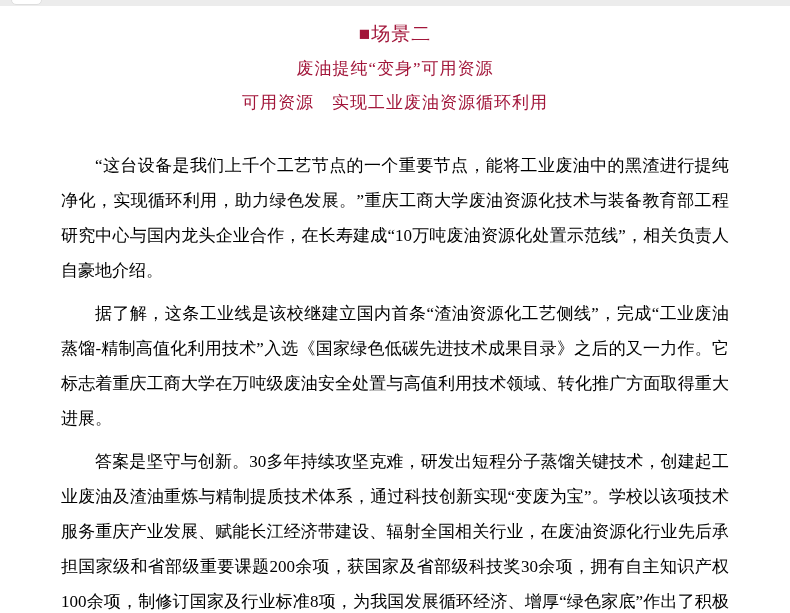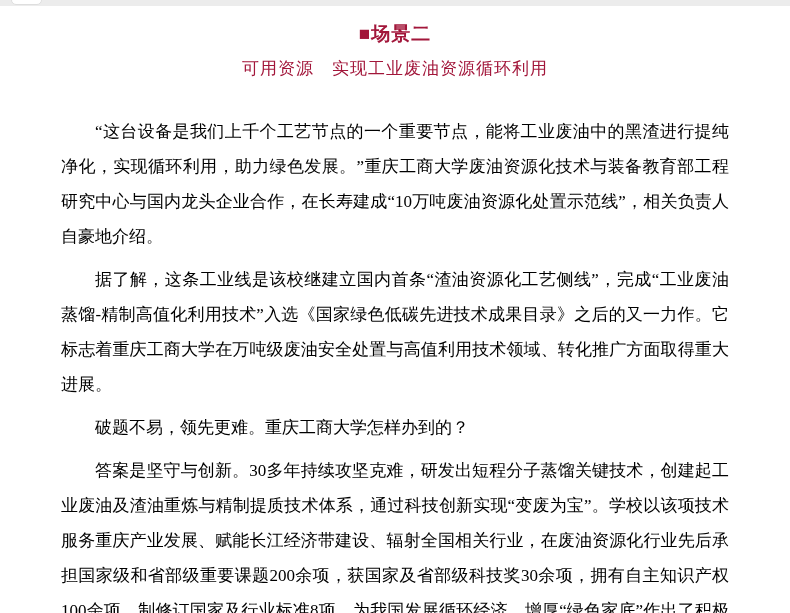--- a/index.html
+++ b/index.html
@@ -39,21 +39,21 @@
   .article {
     width: 668px;
     margin: 0 auto;
     padding-top: 8px;
   }
   .section-heading {
     margin: 8px 0 0 0;
     text-align: center;
     color: var(--accent-red);
     font-size: 19px;
-    font-weight: bold;
+    font-weight: normal;
     line-height: 24px;
     letter-spacing: 1px;
   }
   .subtitle {
     margin: 11px 0 0 0;
     text-align: center;
     color: var(--accent-red);
     font-size: 17px;
     font-weight: normal;
     line-height: 23px;
@@ -74,21 +74,21 @@
 </style>
 </head>
 <body>
 
 <div class="topbar">
   <div class="topbar-pill"></div>
 </div>
 
 <div class="article">
   <h1 class="section-heading">■场景二</h1>
+  <h2 class="subtitle">废油提纯“变身”可用资源</h2>
   <h2 class="subtitle">可用资源　实现工业废油资源循环利用</h2>
 
   <div class="body-copy">
     <p>“这台设备是我们上千个工艺节点的一个重要节点，能将工业废油中的黑渣进行提纯净化，实现循环利用，助力绿色发展。”重庆工商大学废油资源化技术与装备教育部工程研究中心与国内龙头企业合作，在长寿建成“10万吨废油资源化处置示范线”，相关负责人自豪地介绍。</p>
     <p>据了解，这条工业线是该校继建立国内首条“渣油资源化工艺侧线”，完成“工业废油蒸馏-精制高值化利用技术”入选《国家绿色低碳先进技术成果目录》之后的又一力作。它标志着重庆工商大学在万吨级废油安全处置与高值利用技术领域、转化推广方面取得重大进展。</p>
-    <p>破题不易，领先更难。重庆工商大学怎样办到的？</p>
     <p>答案是坚守与创新。30多年持续攻坚克难，研发出短程分子蒸馏关键技术，创建起工业废油及渣油重炼与精制提质技术体系，通过科技创新实现“变废为宝”。学校以该项技术服务重庆产业发展、赋能长江经济带建设、辐射全国相关行业，在废油资源化行业先后承担国家级和省部级重要课题200余项，获国家及省部级科技奖30余项，拥有自主知识产权100余项，制修订国家及行业标准8项，为我国发展循环经济、增厚“绿色家底”作出了积极贡献。</p>
   </div>
 </div>
 
 </body></html>

